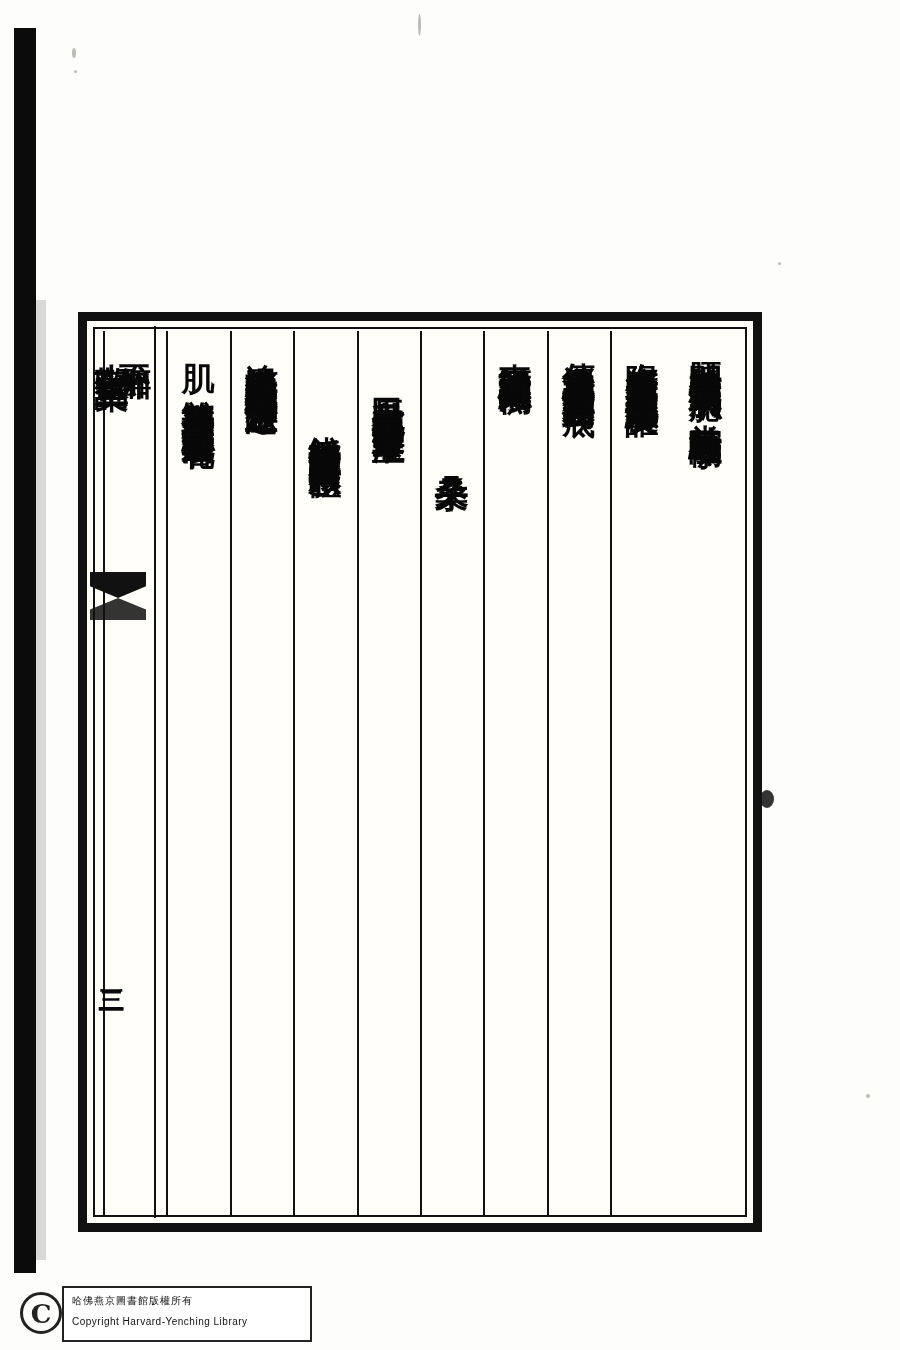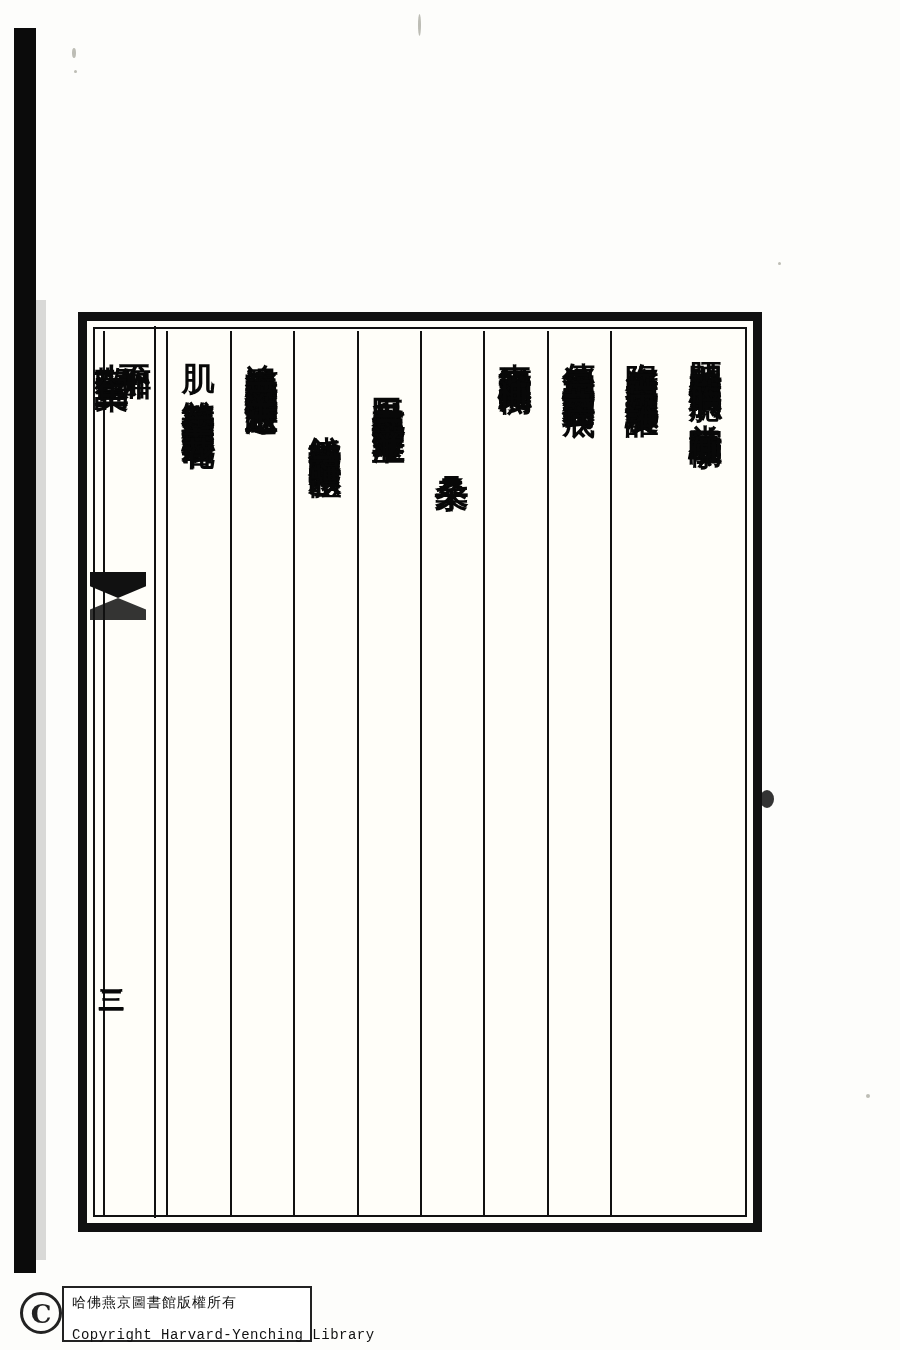--- a/index.html
+++ b/index.html
@@ -173,31 +173,31 @@
     top: 1286px;
     width: 250px;
     height: 56px;
     border: 2px solid #222;
     background: #fff;
     box-sizing: border-box;
     padding: 6px 8px 0 8px;
   }
   #stamp .cn {
     font-family: "DejaVu Sans", "Liberation Sans", sans-serif;
-    font-size: 14px;
+    font-size: 10px;
     letter-spacing: 1px;
     color: #111;
     white-space: nowrap;
   }
   #stamp .en {
-    font-family: Liberation Mono, monospace;
-    font-size: 14px;
+    font-family: Liberation Sans, sans-serif;
+    font-size: 10px;
     letter-spacing: .5px;
     color: #111;
-    margin-top: 15px;
+    margin-top: 8px;
     white-space: nowrap;
   }
   #c-mark {
     position: absolute;
     left: 20px;
     top: 1292px;
     width: 42px;
     height: 42px;
     border: 3px solid #222;
     border-radius: 50%;

